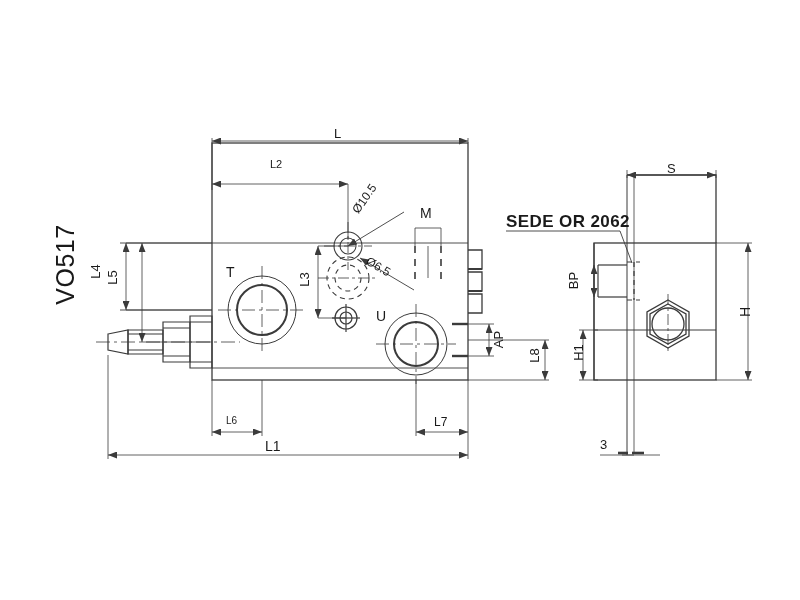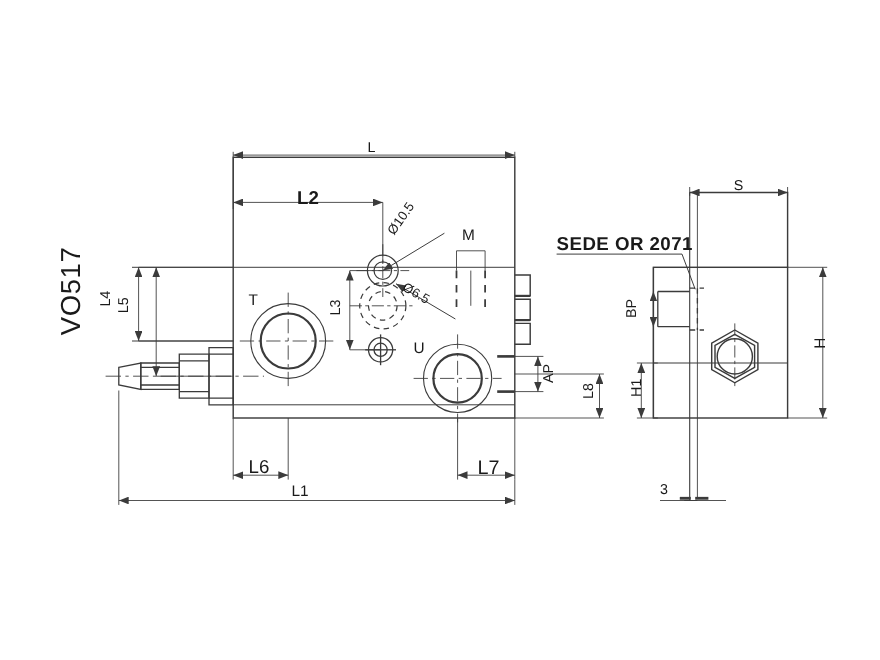--- a/index.html
+++ b/index.html
@@ -262,38 +262,38 @@
       </g>
 
     </g>
   </svg>
 
   <div class="lbl" style="left:20px;top:250px;width:90px;text-align:center;
               transform:rotate(-90deg);transform-origin:50% 50%;
               font-size:25px;letter-spacing:.5px;">VO517</div>
 
   <div class="lbl" style="left:506px;top:212px;font-size:17px;font-weight:bold;
-              letter-spacing:.4px;">SEDE OR 2071</div>
+              letter-spacing:.4px;">SEDE OR 2062</div>
 
   <div class="lbl" style="left:334px;top:126px;font-size:13px;">L</div>
 
-  <div class="lbl" style="left:270px;top:170px;font-size:17px;font-weight:bold;">L2</div>
+  <div class="lbl" style="left:270px;top:158px;font-size:11px;">L2</div>
 
   <div class="lbl" style="left:297px;top:272px;font-size:13px;
               transform:rotate(-90deg);transform-origin:50% 50%;">L3</div>
 
   <div class="lbl" style="left:88px;top:264px;font-size:13px;
               transform:rotate(-90deg);transform-origin:50% 50%;">L4</div>
 
   <div class="lbl" style="left:105px;top:270px;font-size:13px;
               transform:rotate(-90deg);transform-origin:50% 50%;">L5</div>
 
-  <div class="lbl" style="left:226px;top:415px;font-size:17px;">L6</div>
-
-  <div class="lbl" style="left:434px;top:415px;font-size:18px;">L7</div>
+  <div class="lbl" style="left:226px;top:415px;font-size:10px;">L6</div>
+
+  <div class="lbl" style="left:434px;top:415px;font-size:12px;">L7</div>
 
   <div class="lbl" style="left:265px;top:438px;font-size:14px;">L1</div>
 
   <div class="lbl" style="left:527px;top:348px;font-size:13px;
               transform:rotate(-90deg);transform-origin:50% 50%;">L8</div>
 
   <div class="lbl" style="left:490px;top:332px;font-size:13px;
               transform:rotate(-90deg);transform-origin:50% 50%;">AP</div>
 
   <div class="lbl" style="left:420px;top:205px;font-size:14px;">M</div>

